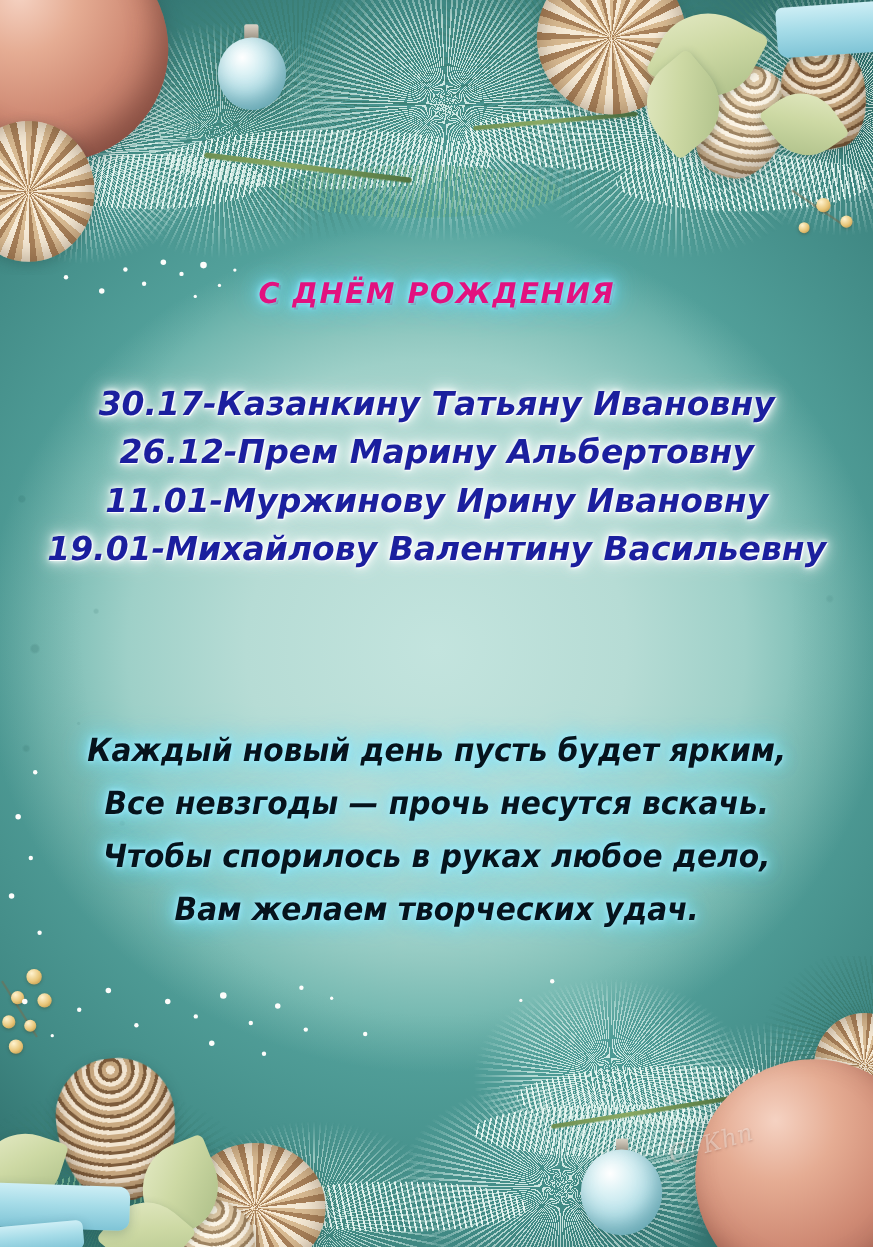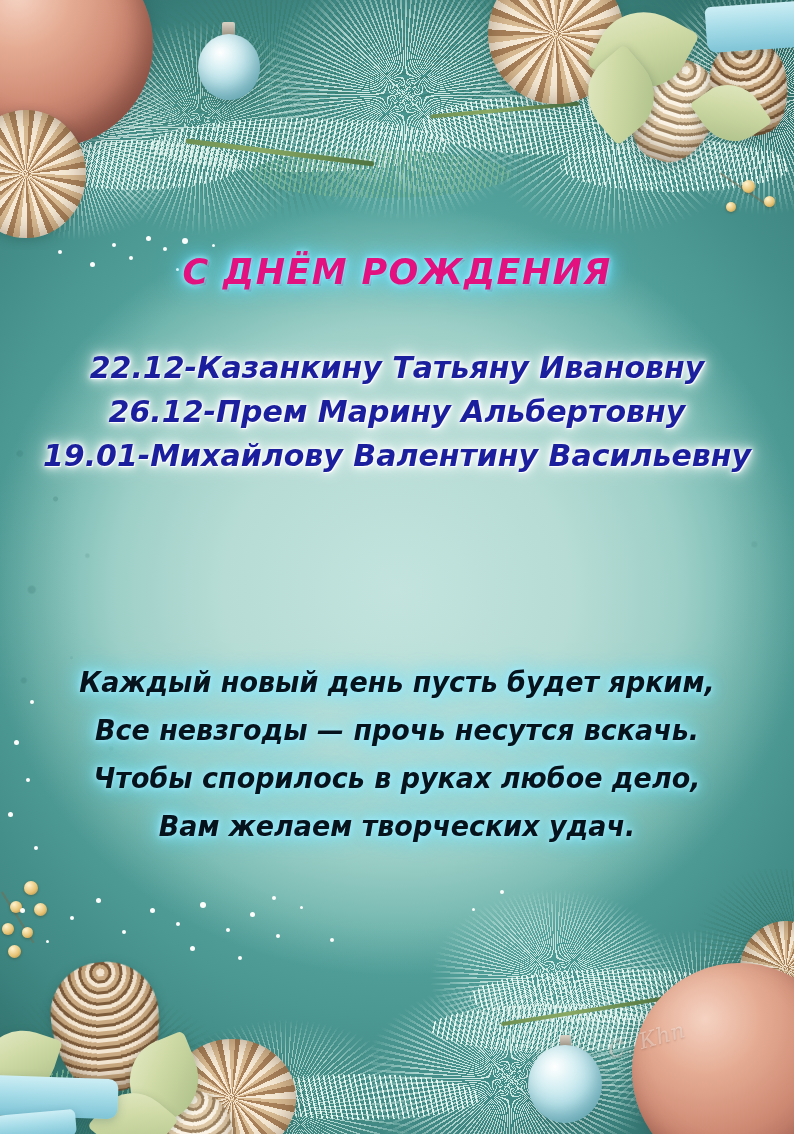--- a/index.html
+++ b/index.html
@@ -217,21 +217,21 @@
     inset: 0;
     z-index: 40;
   }
 
   .title {
     position: absolute;
     top: 252px;
     left: 0; right: 0;
     text-align: center;
     font-family: "DejaVu Sans", sans-serif;
-    font-size: 35px;
+    font-size: 26px;
     font-weight: 900;
     font-style: italic;
     letter-spacing: 1.4px;
     color: #e2117f;
     text-shadow:
        0 0 5px #9ff0ff,
        0 0 10px #7fe6ff,
        0 0 18px #63dcff,
        0 0 28px rgba(80,210,255,.85),
        2px 2px 0 rgba(120,0,70,.30);
@@ -423,22 +423,23 @@
     <span class="sp" style="left:26px;top:778px;width:4px;height:4px;"></span>
     <span class="sp" style="left:8px;top:812px;width:5px;height:5px;"></span>
     <span class="sp" style="left:34px;top:846px;width:4px;height:4px;"></span>
   </div>
 
   <div class="content">
 
     <div class="title">С ДНЁМ РОЖДЕНИЯ</div>
 
     <div class="names">
-      <div class="name-line">22.12-Казанкину Татьяну Ивановну</div>
+      <div class="name-line">30.17-Казанкину Татьяну Ивановну</div>
       <div class="name-line">26.12-Прем Марину Альбертовну</div>
+      <div class="name-line">11.01-Муржинову Ирину Ивановну</div>
       <div class="name-line">19.01-Михайлову Валентину Васильевну</div>
     </div>
 
     <div class="verse">
       <div class="verse-line">Каждый новый день пусть будет ярким,</div>
       <div class="verse-line">Все невзгоды — прочь несутся вскачь.</div>
       <div class="verse-line">Чтобы спорилось в руках любое дело,</div>
       <div class="verse-line">Вам желаем творческих удач.</div>
     </div>
 

